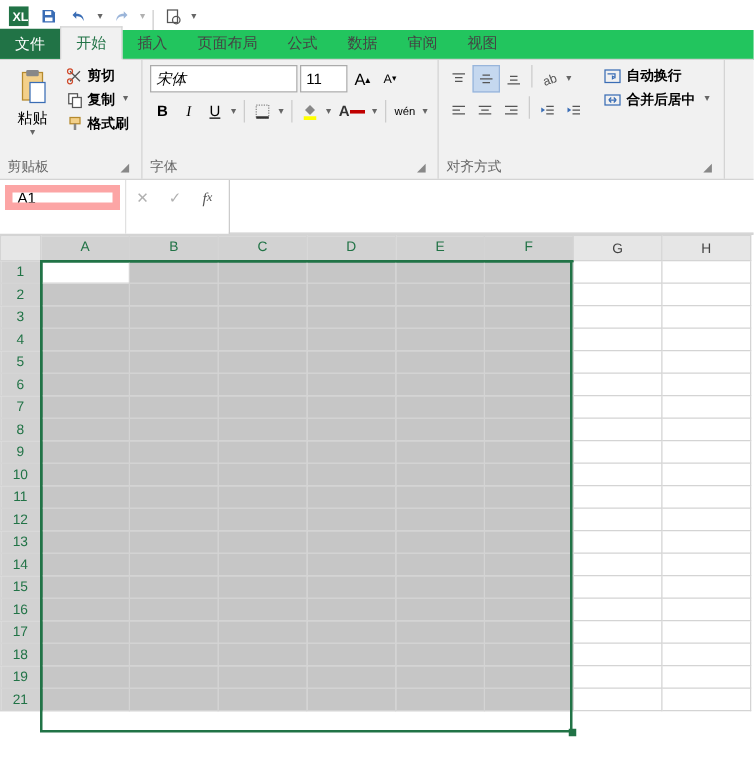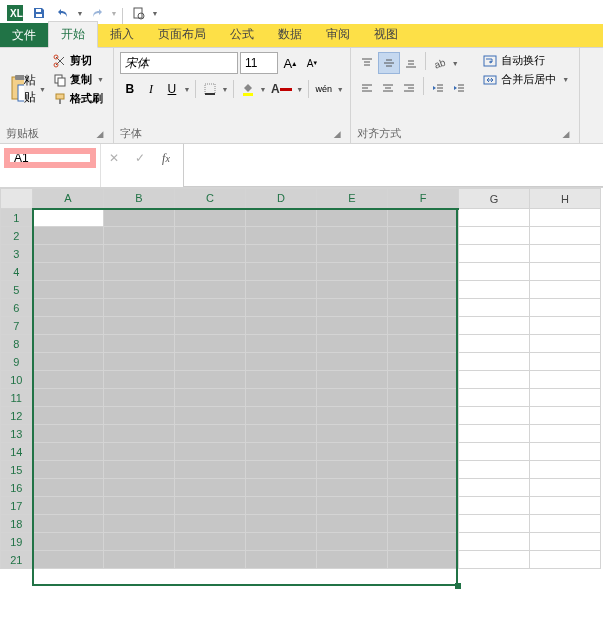--- a/index.html
+++ b/index.html
@@ -5,51 +5,51 @@
 * { margin: 0; padding: 0; box-sizing: border-box; }
 body { font-family: "Microsoft YaHei", "Segoe UI", sans-serif; font-size: 12px; background: #fff; overflow: hidden; width: 603px; height: 624px; }
 
 
 .titlebar { background: #fff; height: 24px; display: flex; align-items: flex-end; padding: 0 4px; gap: 2px; }
 .titlebar .tbtn { width: 22px; height: 22px; display: inline-flex; align-items: center; justify-content: center; cursor: pointer; }
 .titlebar .sep { width: 1px; height: 16px; background: #ccc; margin: 0 2px; }
 .drop { width: 8px; height: 22px; display: inline-flex; align-items: center; justify-content: center; font-size: 7px; color: #666; cursor: pointer; }
 
 
-.tabs { background: #fde047; height: 24px; display: flex; align-items: flex-end; border-bottom: 1px solid #d4d4d4; }
+.tabs { background: #22c55e; height: 24px; display: flex; align-items: flex-end; border-bottom: 1px solid #d4d4d4; }
 .tab { padding: 4px 12px; cursor: pointer; color: #444; font-size: 12px; }
 .tab.file { background: #217346; color: #fff; height: 24px; display: flex; align-items: center; }
 .tab.active { background: #f1f1f1; border: 1px solid #d4d4d4; border-bottom: 1px solid #f1f1f1; position: relative; top: 1px; color: #217346; margin-top: 36px; }
 
 
 .ribbon { background: #f1f1f1; border-bottom: 1px solid #d4d4d4; height: 96px; display: flex; }
 .group { border-right: 1px solid #d4d4d4; padding: 4px 6px 2px 6px; display: flex; flex-direction: column; justify-content: space-between; position: relative; }
 .group-content { display: flex; gap: 4px; flex: 1; }
 .group-label { text-align: left; font-size: 11px; color: #666; padding-top: 2px; position: relative; }
 .launcher { position: absolute; right: 0; bottom: 0; width: 14px; height: 14px; font-size: 9px; color: #888; cursor: pointer; display: inline-flex; align-items: center; justify-content: center; }
 
 
-.paste-big { width: 40px; display: flex; align-items: center; cursor: pointer; padding-top: 2px; }
+.paste-big { width: 40px; display: flex; flex-direction: column; align-items: center; cursor: pointer; padding-top: 2px; }
 .clip-side { display: flex; flex-direction: column; gap: 2px; }
 .clip-btn { display: flex; align-items: center; gap: 3px; padding: 1px 3px; cursor: pointer; font-size: 11px; font-weight: bold; }
 
 
 .font-row1 { display: flex; gap: 2px; align-items: center; margin-bottom: 4px; }
 .font-name { border: 1px solid #ababab; background: #fff; width: 118px; height: 22px; padding: 0 4px; font-size: 12px; font-style: italic; }
 .font-size { border: 1px solid #ababab; background: #fff; width: 38px; height: 22px; padding: 0 4px; font-size: 12px; }
 .rbtn { min-width: 20px; height: 22px; display: inline-flex; align-items: center; justify-content: center; cursor: pointer; font-size: 12px; padding: 0 3px; }
 .font-row2 { display: flex; gap: 1px; align-items: center; }
 .vline { width: 1px; height: 18px; background: #ccc; margin: 0 3px; }
 
 
 .align-rows { display: flex; flex-direction: column; gap: 3px; }
 .align-row { display: flex; gap: 1px; }
 .active-btn { background: #c5d8ef; border: 1px solid #98b5db; }
 .align-side { display: flex; flex-direction: column; gap: 2px; margin-left: 6px; }
-.wide-btn { display: flex; align-items: center; gap: 4px; padding: 1px 4px; cursor: pointer; font-size: 11px; white-space: nowrap; }
+.wide-btn { display: flex; align-items: center; gap: 4px; padding: 1px 4px; cursor: pointer; font-size: 11px; white-space: nowrap; font-weight: bold; }
 
 
 .fbar-row { display: flex; border-bottom: 1px solid #d4d4d4; height: 44px; }
 .namebox-wrap { width: 100px; padding: 4px; }
 .namebox { border: 6px solid #fca5a5; width: 92px; height: 20px; padding: 0 4px; font-size: 12px; }
 .fbtns { display: flex; align-items: flex-start; padding-top: 4px; gap: 0; border-left: 1px solid #e1e1e1; }
 .fbtn { width: 26px; height: 20px; display: inline-flex; align-items: center; justify-content: center; color: #b0b0b0; cursor: pointer; }
 .fbtn.fx { font-style: italic; font-family: "Times New Roman", serif; color: #555; }
 .formula-input { flex: 1; border: 1px solid #ccc; border-top: none; border-right: none; margin-left: 4px; }
 

